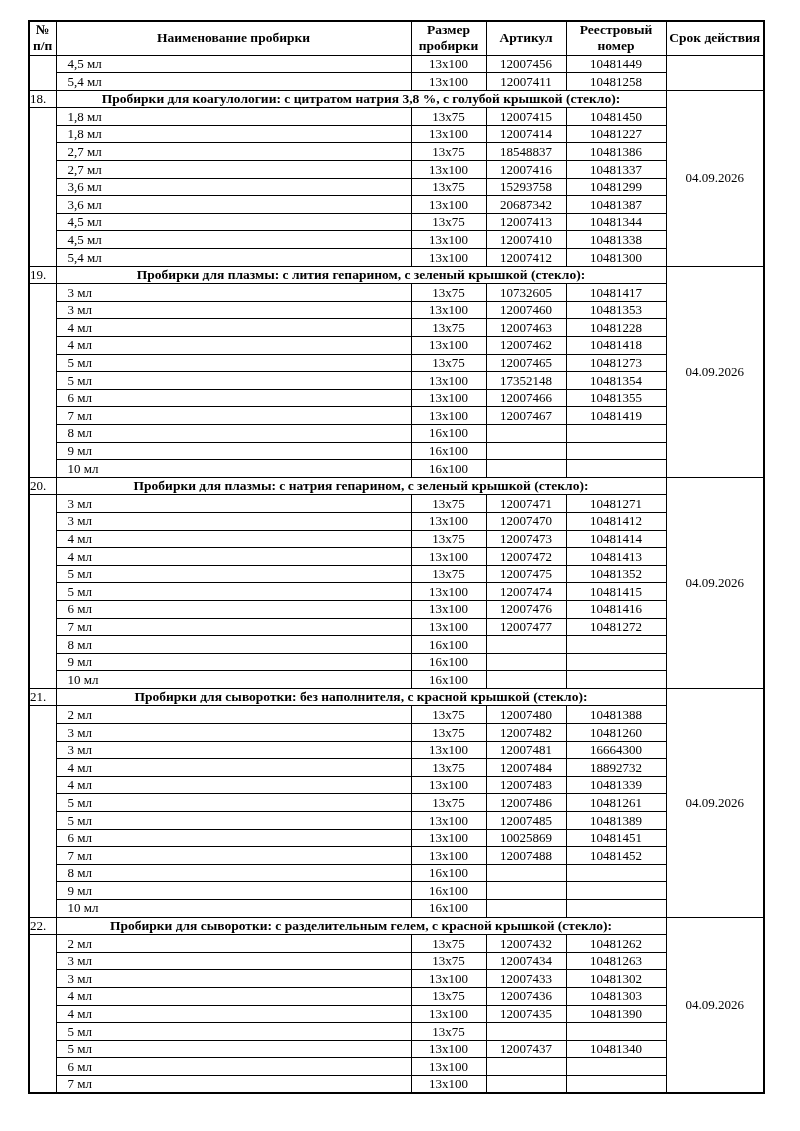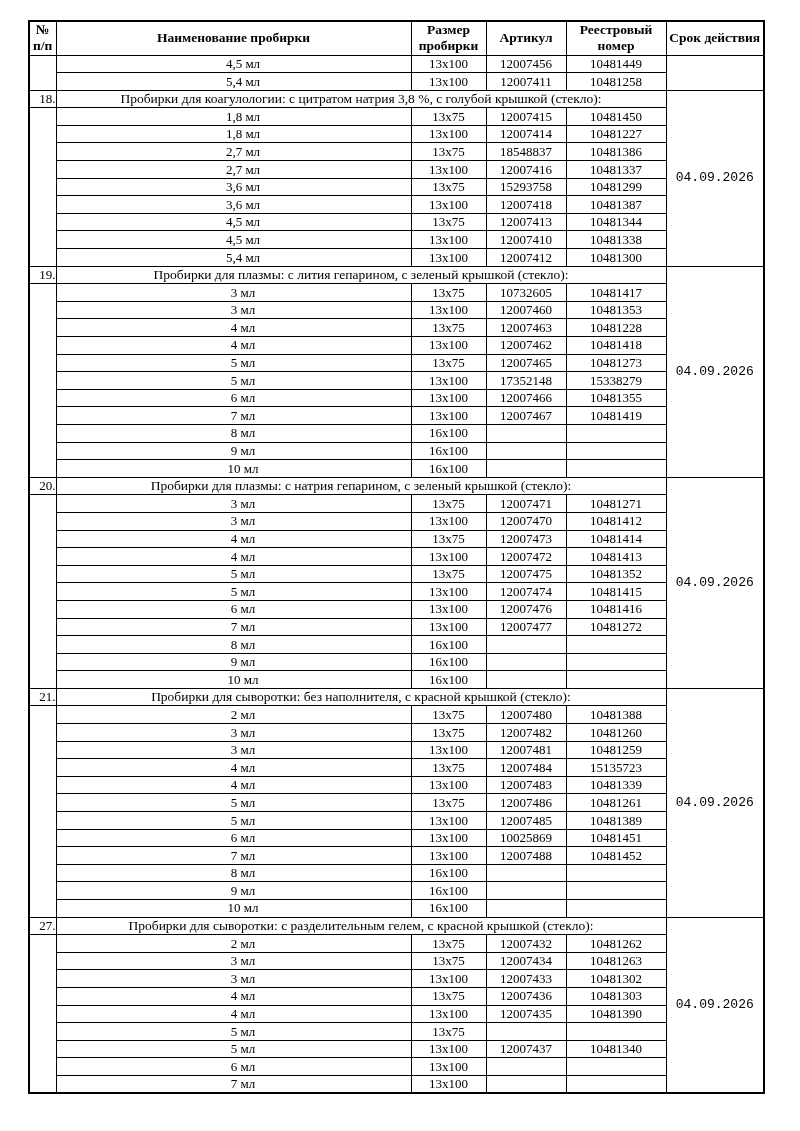--- a/index.html
+++ b/index.html
@@ -18,25 +18,25 @@
   }
   .doc-table thead tr{height:34px;}
   .doc-table tbody tr{height:17.6px;}
   .doc-table th{
     font-weight:bold;font-size:13.5px;line-height:1.2;
     text-align:center;vertical-align:middle;white-space:pre-line;
   }
   .doc-table td{
     font-size:13px;line-height:1.05;vertical-align:middle;
   }
-  td.c-name{text-align:center;padding-left:19px;}
+  td.c-name{text-align:left;padding-left:11px;}
   td.c-mid{text-align:center;}
-  td.c-sect{font-weight:normal;text-align:center;font-size:13.5px;}
-  td.c-num{text-align:right;}
-  td.c-val{text-align:center;font-family:Liberation Mono, monospace;}
+  td.c-sect{font-weight:bold;text-align:center;font-size:13.5px;}
+  td.c-num{text-align:left;}
+  td.c-val{text-align:center;}
 </style>
 </head>
 <body>
 
 <div class="page">
   <table class="doc-table">
     <colgroup>
       <col style="width:27px">
       <col style="width:355px">
       <col style="width:75px">
@@ -102,21 +102,21 @@
         </tr>
         <tr>
           <td class="c-name">3,6 мл</td>
           <td class="c-mid">13x75</td>
           <td class="c-mid">15293758</td>
           <td class="c-mid">10481299</td>
         </tr>
         <tr>
           <td class="c-name">3,6 мл</td>
           <td class="c-mid">13x100</td>
-          <td class="c-mid">12007418</td>
+          <td class="c-mid">20687342</td>
           <td class="c-mid">10481387</td>
         </tr>
         <tr>
           <td class="c-name">4,5 мл</td>
           <td class="c-mid">13x75</td>
           <td class="c-mid">12007413</td>
           <td class="c-mid">10481344</td>
         </tr>
         <tr>
           <td class="c-name">4,5 мл</td>
@@ -163,21 +163,21 @@
         <tr>
           <td class="c-name">5 мл</td>
           <td class="c-mid">13x75</td>
           <td class="c-mid">12007465</td>
           <td class="c-mid">10481273</td>
         </tr>
         <tr>
           <td class="c-name">5 мл</td>
           <td class="c-mid">13x100</td>
           <td class="c-mid">17352148</td>
-          <td class="c-mid">15338279</td>
+          <td class="c-mid">10481354</td>
         </tr>
         <tr>
           <td class="c-name">6 мл</td>
           <td class="c-mid">13x100</td>
           <td class="c-mid">12007466</td>
           <td class="c-mid">10481355</td>
         </tr>
         <tr>
           <td class="c-name">7 мл</td>
           <td class="c-mid">13x100</td>
@@ -289,27 +289,27 @@
         <tr>
           <td class="c-name">3 мл</td>
           <td class="c-mid">13x75</td>
           <td class="c-mid">12007482</td>
           <td class="c-mid">10481260</td>
         </tr>
         <tr>
           <td class="c-name">3 мл</td>
           <td class="c-mid">13x100</td>
           <td class="c-mid">12007481</td>
-          <td class="c-mid">10481259</td>
+          <td class="c-mid">16664300</td>
         </tr>
         <tr>
           <td class="c-name">4 мл</td>
           <td class="c-mid">13x75</td>
           <td class="c-mid">12007484</td>
-          <td class="c-mid">15135723</td>
+          <td class="c-mid">18892732</td>
         </tr>
         <tr>
           <td class="c-name">4 мл</td>
           <td class="c-mid">13x100</td>
           <td class="c-mid">12007483</td>
           <td class="c-mid">10481339</td>
         </tr>
         <tr>
           <td class="c-name">5 мл</td>
           <td class="c-mid">13x75</td>
@@ -346,21 +346,21 @@
           <td class="c-mid"></td>
           <td class="c-mid"></td>
         </tr>
         <tr>
           <td class="c-name">10 мл</td>
           <td class="c-mid">16x100</td>
           <td class="c-mid"></td>
           <td class="c-mid"></td>
         </tr>
         <tr>
-          <td class="c-num">27.</td>
+          <td class="c-num">22.</td>
           <td class="c-sect" colspan="4">Пробирки для сыворотки: с разделительным гелем, с красной крышкой (стекло):</td>
           <td class="c-val" rowspan="10">04.09.2026</td>
         </tr>
         <tr>
           <td class="c-num" rowspan="9"></td>
           <td class="c-name">2 мл</td>
           <td class="c-mid">13x75</td>
           <td class="c-mid">12007432</td>
           <td class="c-mid">10481262</td>
         </tr>

